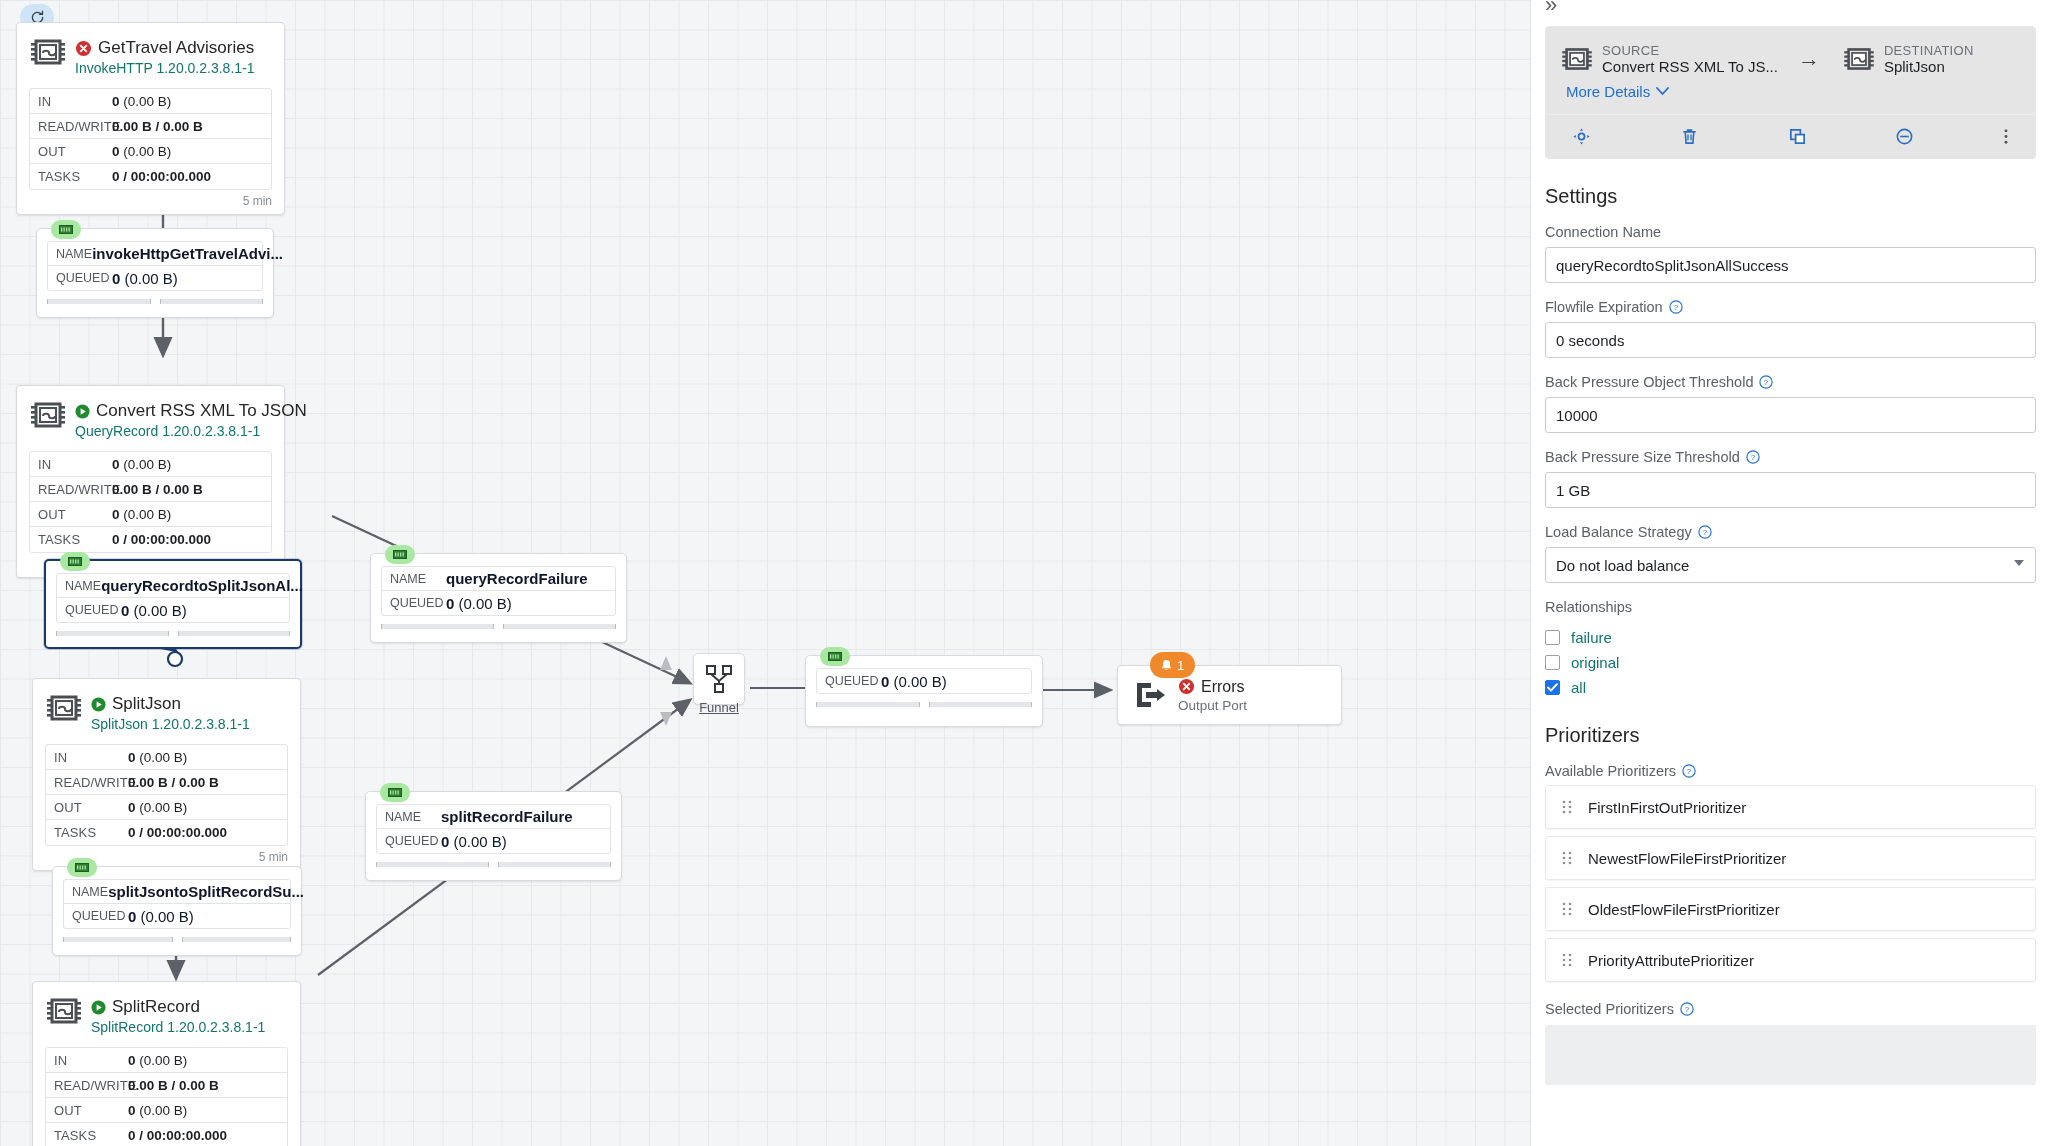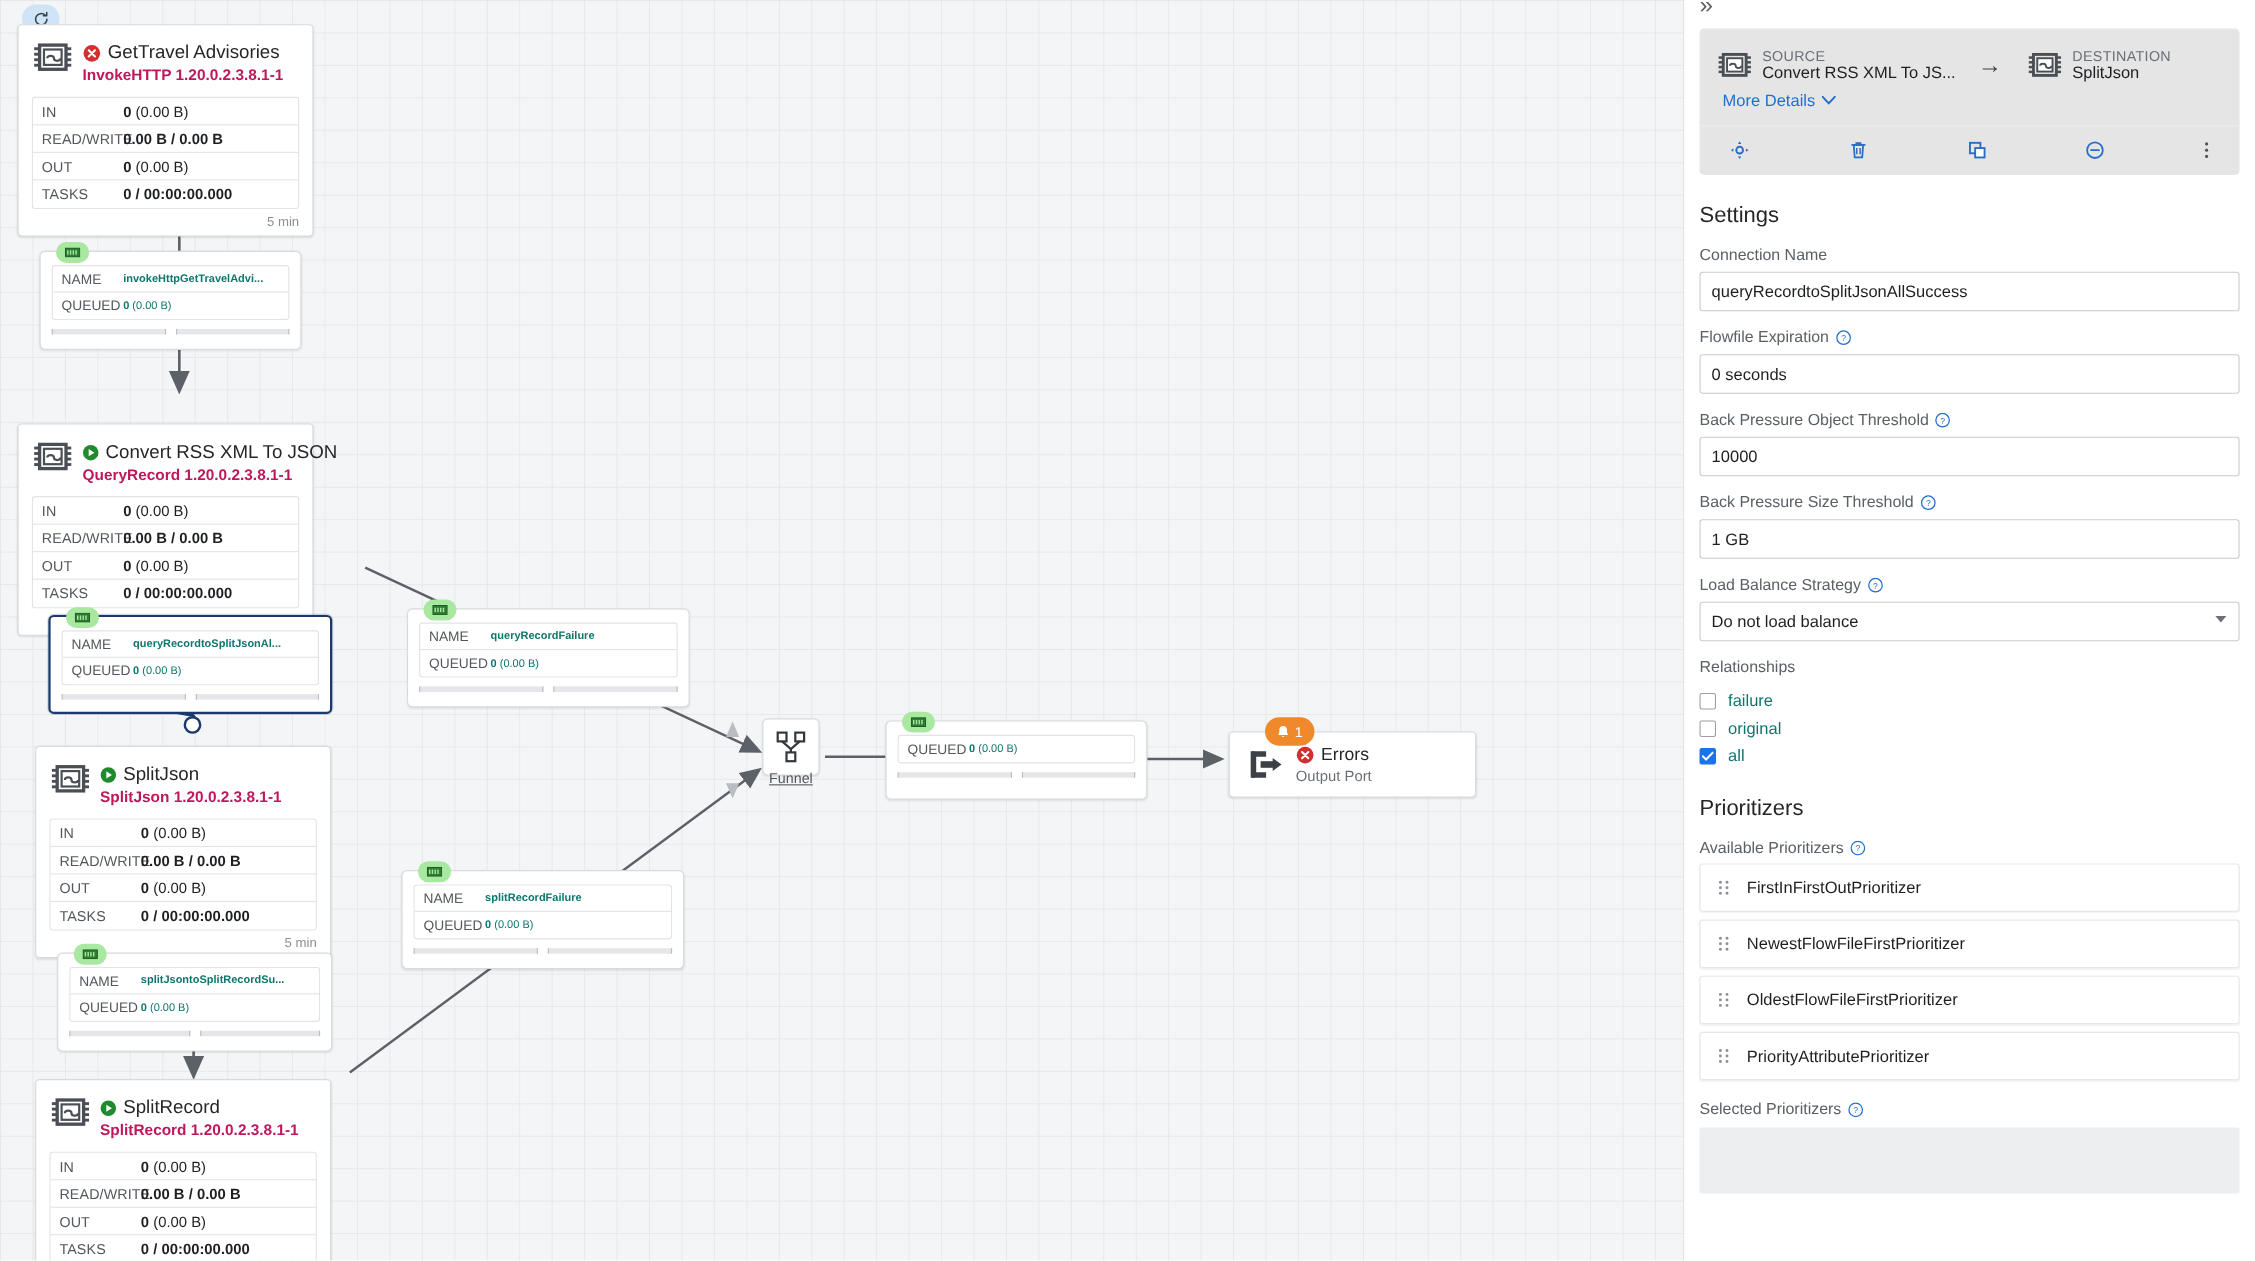--- a/index.html
+++ b/index.html
@@ -27,41 +27,41 @@
     border-radius: 4px; box-shadow: 0 1px 2px rgba(0,0,0,.10);
   }
   .proc { width: 269px; }
   .proc-head { display:flex; align-items:flex-start; padding: 14px 14px 8px 14px; gap:10px; }
   .chip-icon { width: 34px; height: 30px; flex: none; }
   .proc-titles { padding-top: 1px; }
   .proc-name {
     font-size: 17px; color: #262626; font-weight: 400;
     display:flex; align-items:center; gap:6px; white-space: nowrap;
   }
-  .proc-type { font-size: 14px; color: #be185d; margin-top: 2px; white-space: nowrap; font-weight: bold; }
+  .proc-type { font-size: 14px; color: #0f766e; margin-top: 2px; white-space: nowrap; }
 
   .stat-table { margin: 4px 12px 0 12px; border: 1px solid #e1e3e6; border-radius: 3px; }
   .stat-row { display:flex; border-bottom: 1px solid #e1e3e6; height: 25px; align-items:center; }
   .stat-row:last-child { border-bottom: none; }
   .stat-k { width: 82px; padding-left: 8px; font-size: 13px; color: #53585e; letter-spacing:.1px;}
   .stat-v { font-size: 13.5px; color: #1d1f22; }
   .stat-v b { font-weight: 700; }
   .stat-foot { text-align: right; font-size: 12px; color: #8a8f95; padding: 4px 12px 6px 0; }
 
   
   .conn {
     position:absolute; background:#fff; border:1px solid #d8dadd; border-radius:5px;
     box-shadow: 0 1px 2px rgba(0,0,0,.09);
   }
   .conn.selected { border: 2px solid #1b3a6b; box-shadow: 0 0 0 1px #1b3a6b33; }
   .conn-inner { margin: 12px 10px 2px 10px; border:1px solid #e1e3e6; border-radius:3px; }
   .conn-row { display:flex; align-items:center; height:24px; border-bottom:1px solid #e1e3e6; }
   .conn-row:last-child { border-bottom:none; }
   .conn-k { width: 64px; padding-left: 8px; font-size:12.5px; color:#53585e; }
-  .conn-v { font-size:10px; color:#0f766e; font-weight:700;text-align:right; }
+  .conn-v { font-size:15px; color:#0f172a; font-weight:700;text-align:right; }
   .conn-v span { font-weight: 400; }
   .conn-bars { display:flex; gap:9px; padding: 6px 10px 8px 10px; }
   .bar { height:5px; background:#e4e6e9; border-left:1px solid #b9bdc2; border-right:1px solid #b9bdc2; flex:1; }
 
   .relchip {
     position:absolute; left:14px; top:-9px; width:30px; height:19px; border-radius:10px;
     background:#a8e8a0; display:flex; align-items:center; justify-content:center;
   }
   .relchip svg { display:block; }
 

